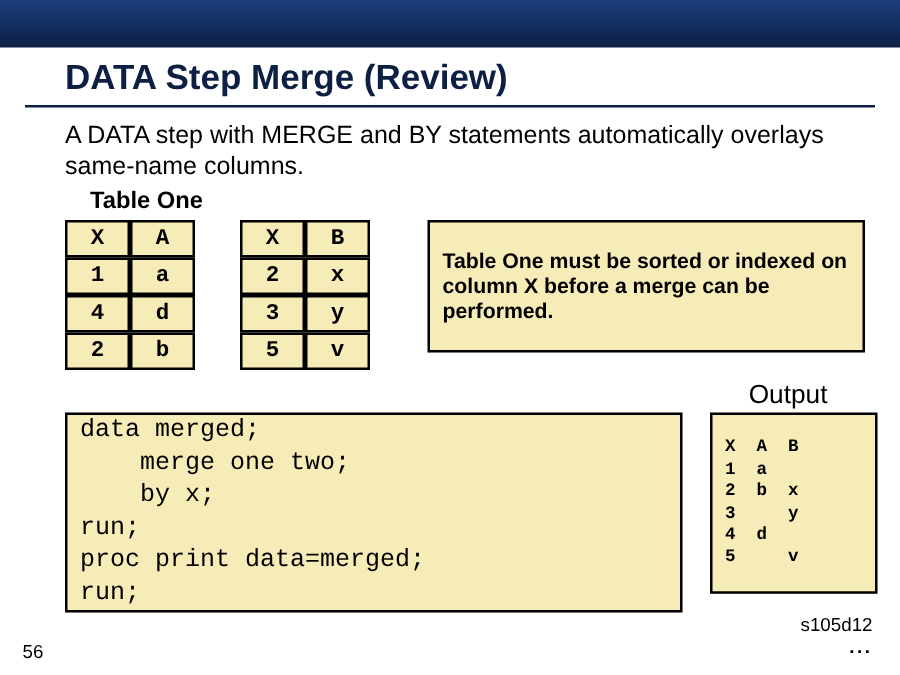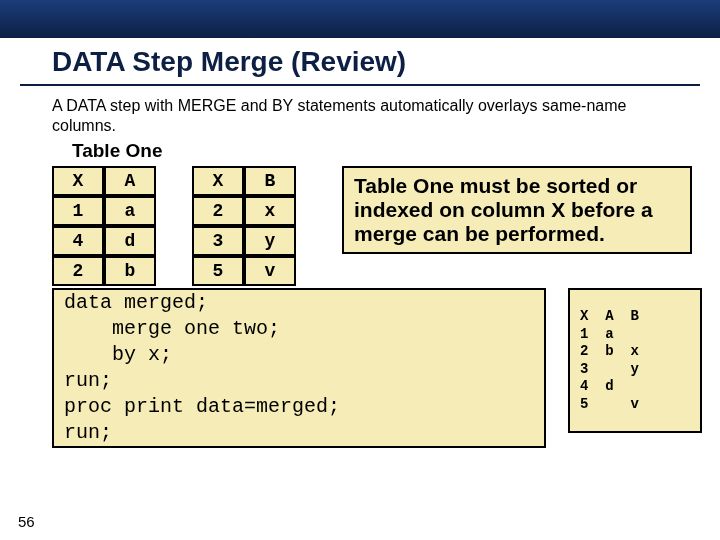--- a/index.html
+++ b/index.html
@@ -1,27 +1,27 @@
 <!DOCTYPE html>
 <html><head>
 <meta charset="utf-8">
 <style>
   body{margin:0;font-family:Arial,Helvetica,sans-serif;background:#fff}
   .slide{width:720px;height:540px;position:relative;box-sizing:border-box}
   .topbar{height:38px;background:linear-gradient(#1b3d7a,#0d2044)}
   .title{font-size:28px;font-weight:bold;color:#0d2044;margin:8px 0 6px 52px}
   .divider{height:2px;background:#0d2044;margin:0 20px 10px 20px}
   .body{margin:0 28px 0 52px}
-  .para{font-size:16px;line-height:1.25;margin:6px 0 4px}
+  .para{font-size:20px;line-height:1.25;margin:6px 0 4px}
   .labels{position:relative;height:26px}
   .lbl{font-size:19px;font-weight:bold;position:absolute;top:0}
   .tables{display:flex;align-items:flex-start}
   .dtbl{border-collapse:separate;border-spacing:0;background:#f5ecb8;margin-right:36px}
   .dtbl th,.dtbl td{border:2px solid #000;text-align:center;font-family:'Courier New',monospace;font-size:18px;font-weight:bold;width:46px;height:24px}
-  .note{background:#f5ecb8;border:2px solid #000;font-size:21px;font-weight:bold;padding:6px 10px;margin-left:10px;flex:1}
+  .note{background:#f5ecb8;border:2px solid #000;font-size:17px;font-weight:bold;padding:21px 10px;margin-left:10px;flex:1}
   .outlbl{text-align:right;font-size:21px;margin:8px 30px 0 0}
   .row2{display:flex;align-items:flex-start;margin-top:2px}
   .code{background:#f5ecb8;border:2px solid #000;font-family:'Courier New',monospace;font-size:20px;padding:0 10px;line-height:1.3;white-space:pre;flex:0 0 470px}
   .out{background:#f5ecb8;border:2px solid #000;font-family:'Courier New',monospace;font-size:14px;font-weight:bold;padding:18px 10px;margin-left:22px;white-space:pre;line-height:1.25;flex:0 0 110px}
   .pgnum{position:absolute;bottom:10px;left:18px;font-size:15px}
   .foot{position:absolute;bottom:14px;right:22px;font-size:15px;text-align:right}
   .dots{letter-spacing:2px;font-weight:bold}
 </style>
 </head>
 <body>
@@ -74,31 +74,35 @@
             </tr>
       <tr>
               <td>5</td>
               <td>v</td>
             </tr>
     </tbody>
         </table>
     <div class="note">Table One must be sorted or indexed on column X before a merge can be performed.</div>
   </div>
 
+  <div class="outlbl">Output</div>
 
   <div class="row2">
     <div class="code">data merged;
     merge one two;
     by x;
 run;
 proc print data=merged;
 run;</div>
     <div class="out">X  A  B
 1  a
 2  b  x
 3     y
 4  d
 5     v</div>
   </div>
 </div>
 
 <div class="pgnum">56</div>
+<div class="foot">
+  <span>s105d12</span><br><span class="dots">...</span>
+</div>
 </div>
 
 </body></html>

